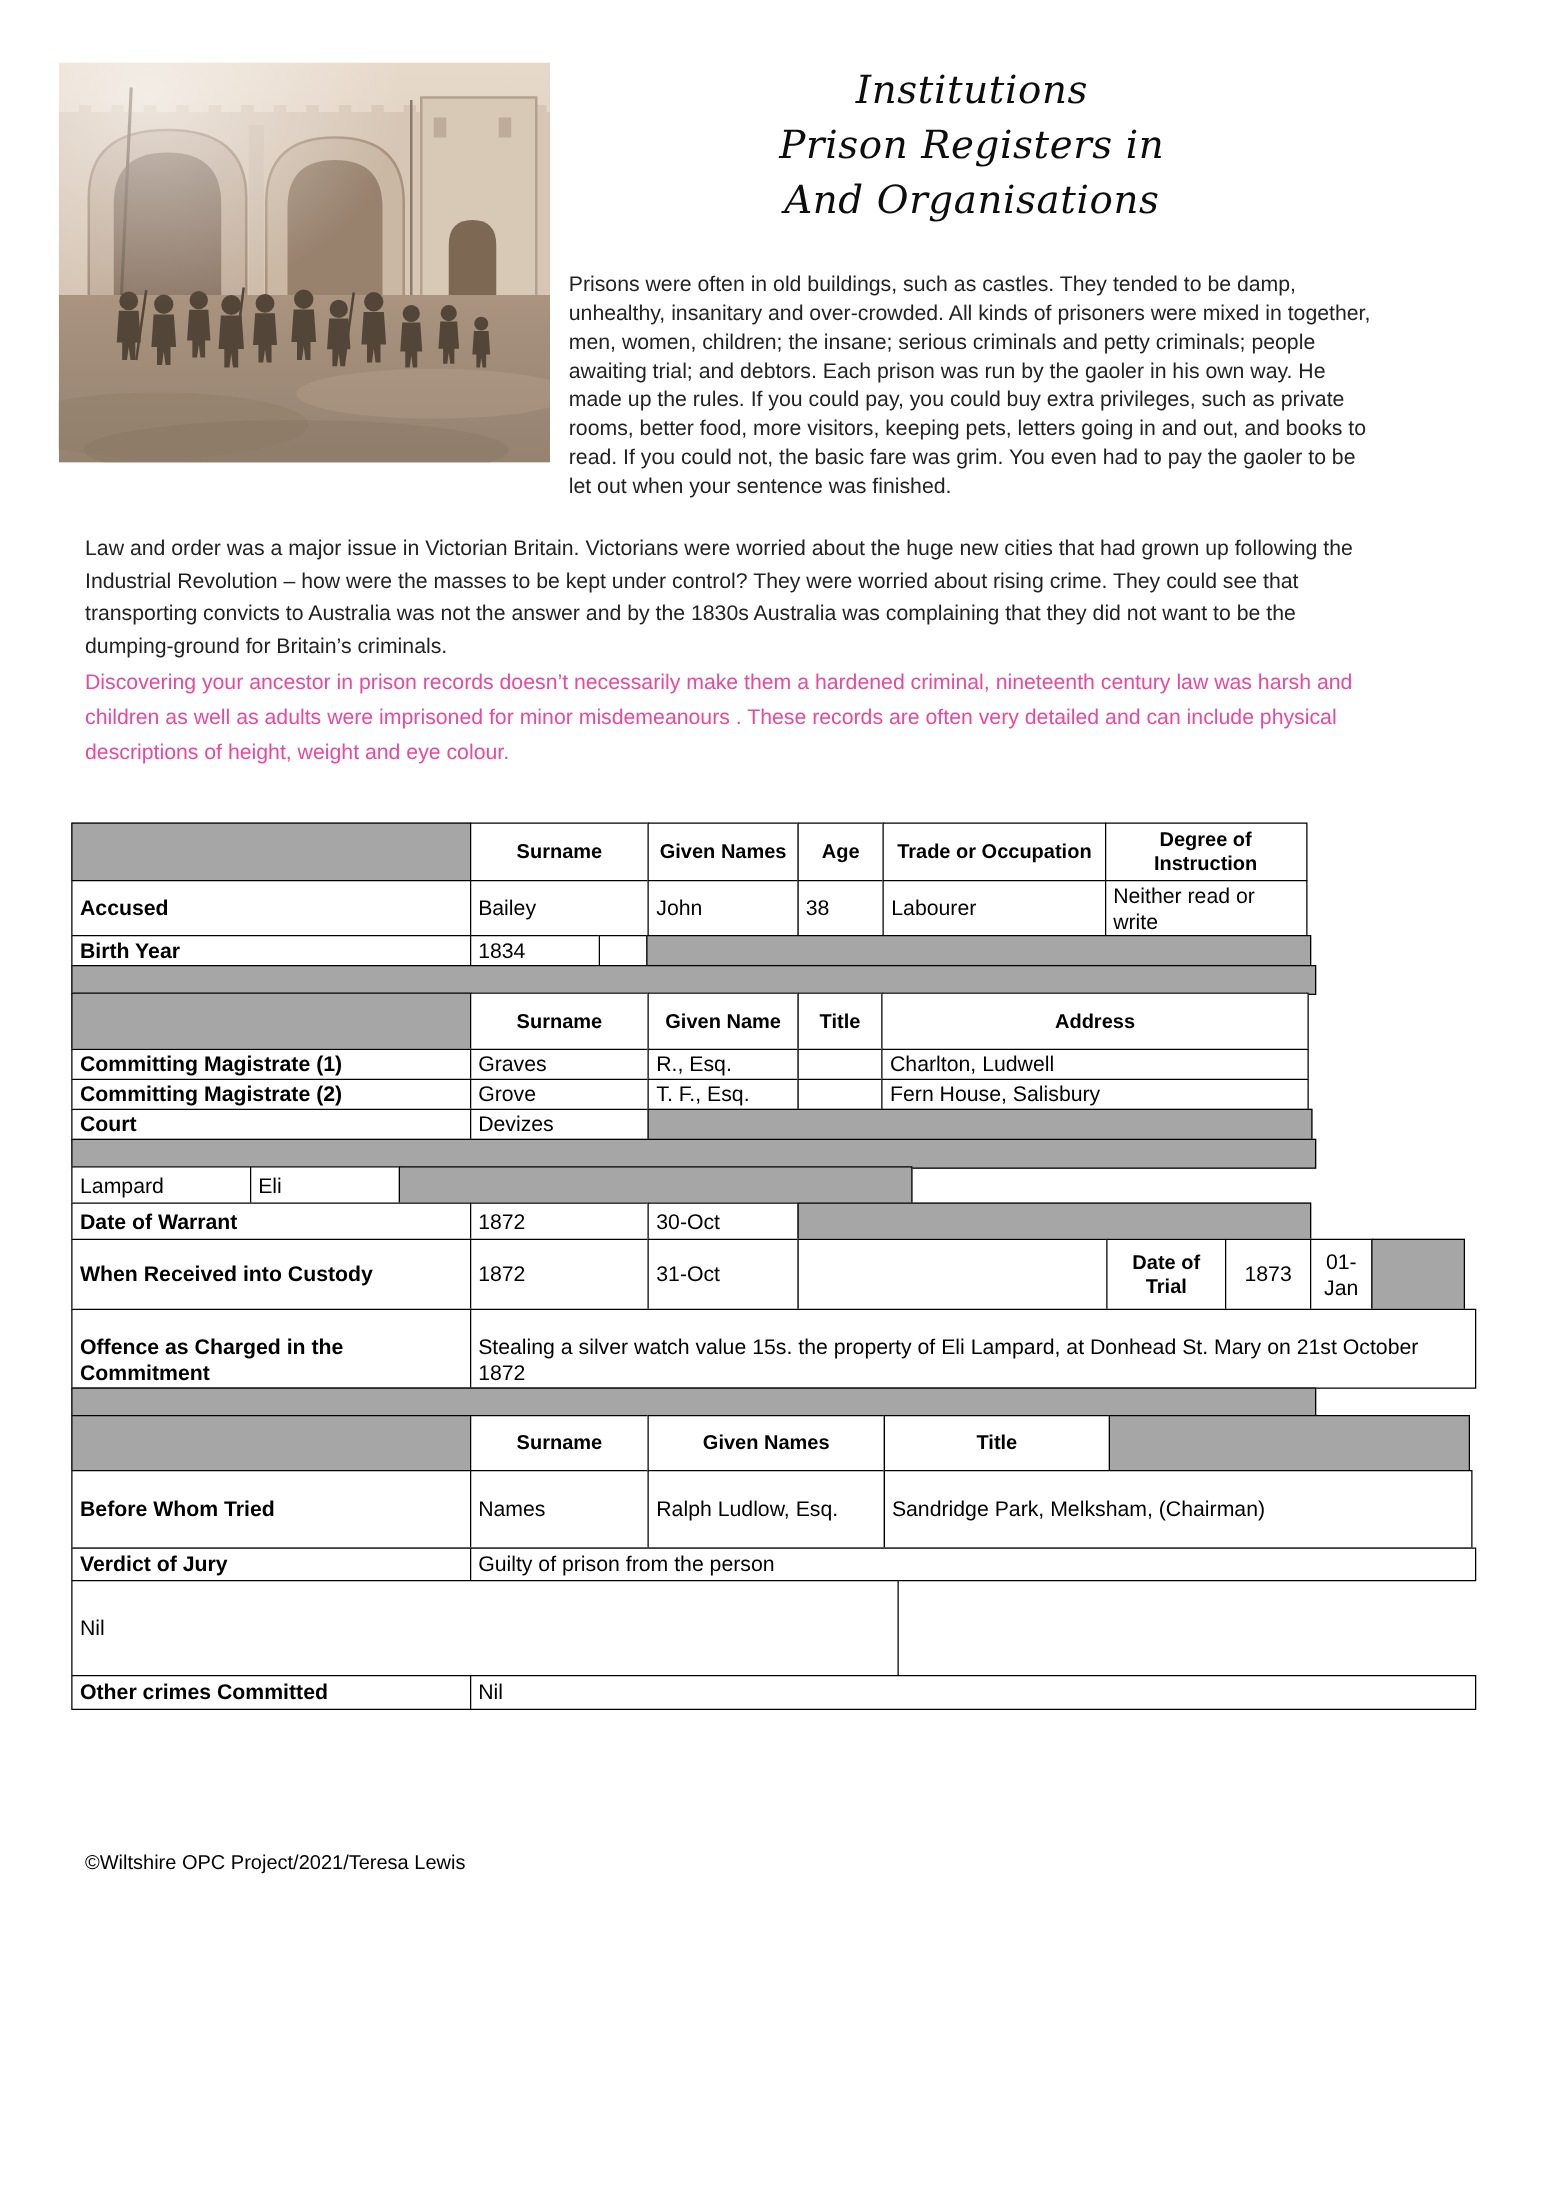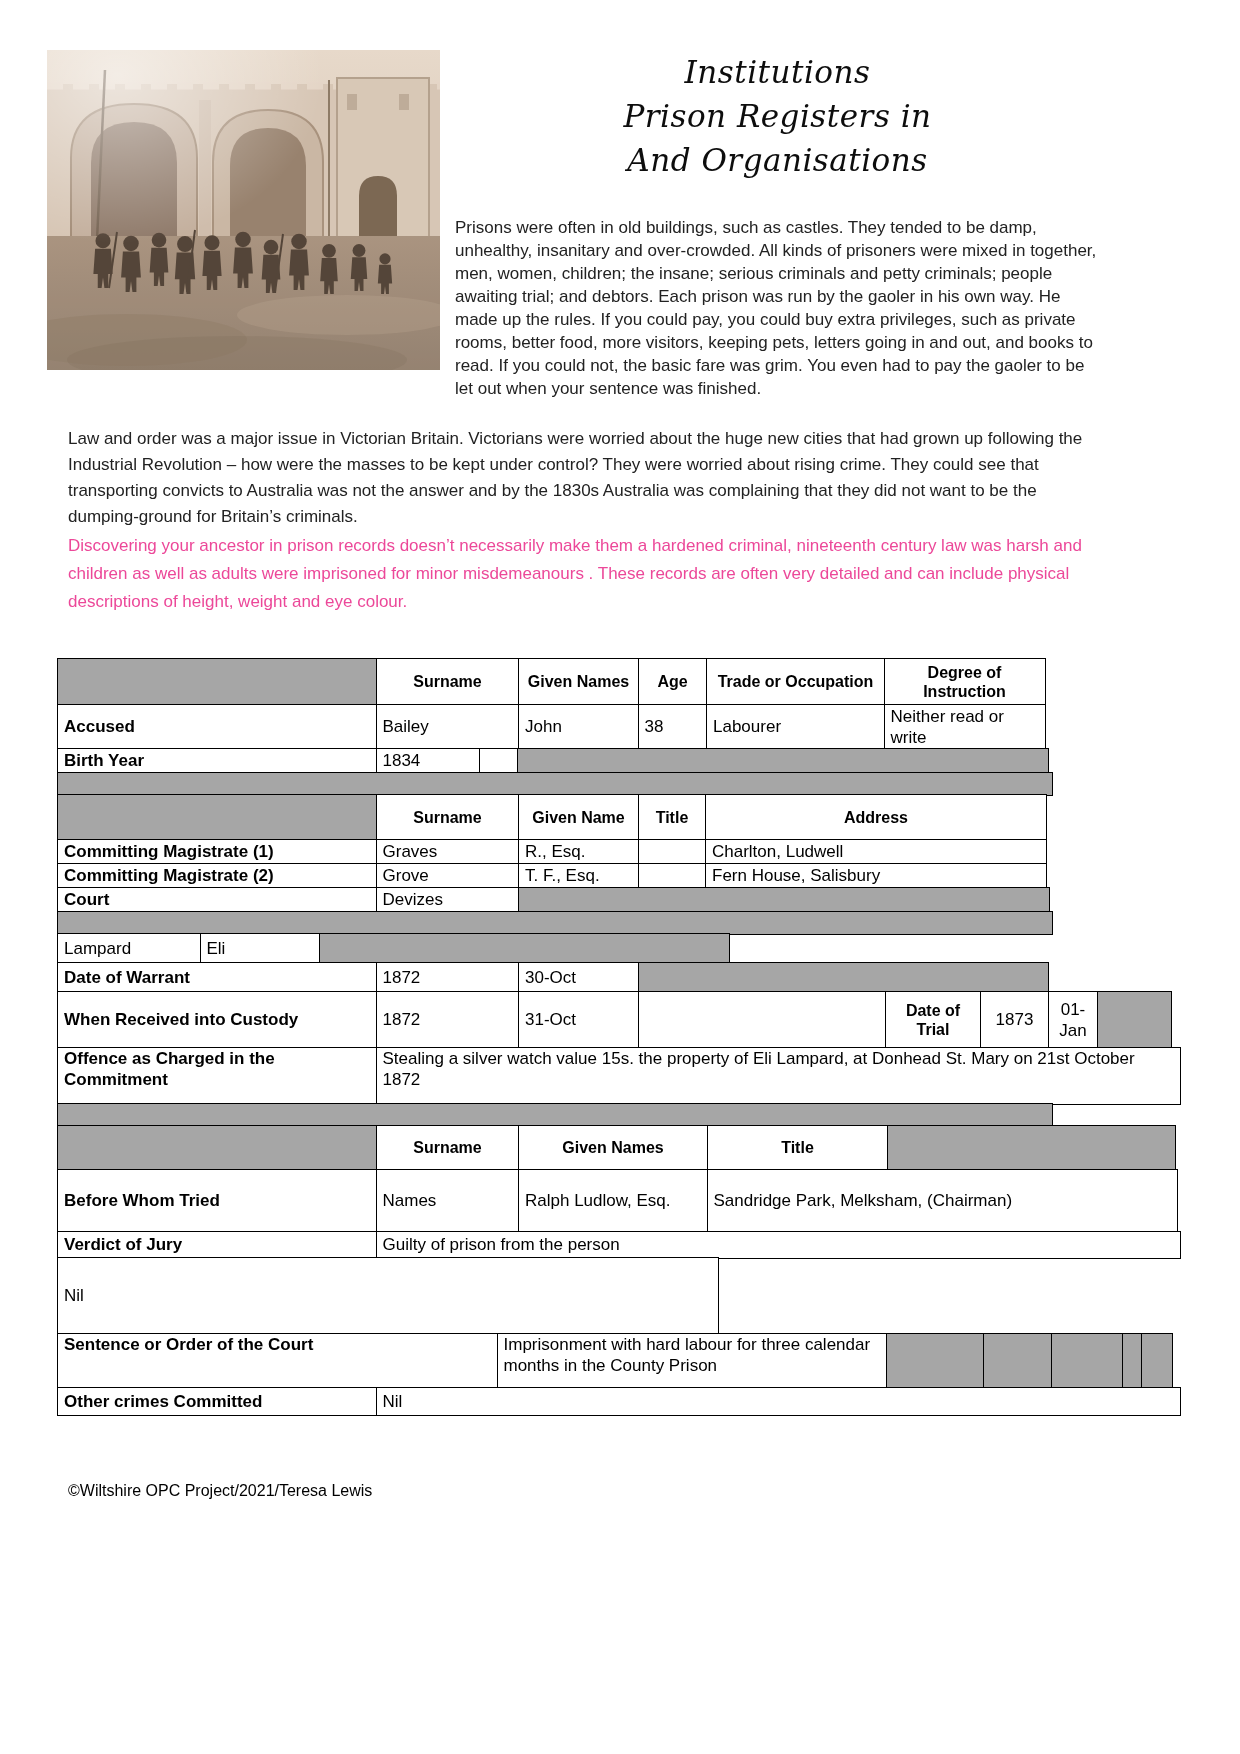--- a/index.html
+++ b/index.html
@@ -59,21 +59,21 @@
     padding:1px 6px;
     font-size:17px;
     line-height:21px;
     color:#000;
   }
   .tr:first-child .td{margin-top:0;}
   .td:first-child{margin-left:0;}
   .th{justify-content:center;text-align:center;font-weight:bold;font-size:16px;line-height:19px;padding:1px 3px;}
   .lbl{font-weight:bold;}
   .gr{background:#a6a6a6;}
-  .topA{align-items:flex-start;padding-top:0;}
+  .topA{align-items:flex-start;padding-top:19px;}
   .ctr{justify-content:center;text-align:center;}
   
   .footer{
     position:absolute;
     left:68px;top:1482px;
     font-size:16px;
     color:#000;
   }
 </style>
 </head>
@@ -258,29 +258,20 @@
       <div class="td" style="--w:190px">Ralph Ludlow, Esq.</div>
       <div class="td" style="--w:471px">Sandridge Park, Melksham, (Chairman)</div>
     </div>
     <div class="tr" style="--h:26px">
       <div class="td lbl" style="--w:320px">Verdict of Jury</div>
       <div class="td" style="--w:805px">Guilty of prison from the person</div>
     </div>
     <div class="tr" style="--h:76px">
       <div class="td" style="--w:662px">Nil</div>
     </div>
-    <div class="tr" style="--h:54px">
-      <div class="td lbl topA" style="--w:441px">Sentence or Order of the Court</div>
-      <div class="td topA" style="--w:391px">Imprisonment with hard labour for three calendar months in the County Prison</div>
-      <div class="td gr" style="--w:98px"></div>
-      <div class="td gr" style="--w:70px"></div>
-      <div class="td gr" style="--w:72px"></div>
-      <div class="td gr" style="--w:21px"></div>
-      <div class="td gr" style="--w:32px"></div>
-    </div>
     <div class="tr" style="--h:27px">
       <div class="td lbl" style="--w:320px">Other crimes Committed</div>
       <div class="td" style="--w:805px">Nil</div>
     </div>
 
   </div>
 
   <div class="footer">©Wiltshire OPC Project/2021/Teresa Lewis</div>
 </div>
 

